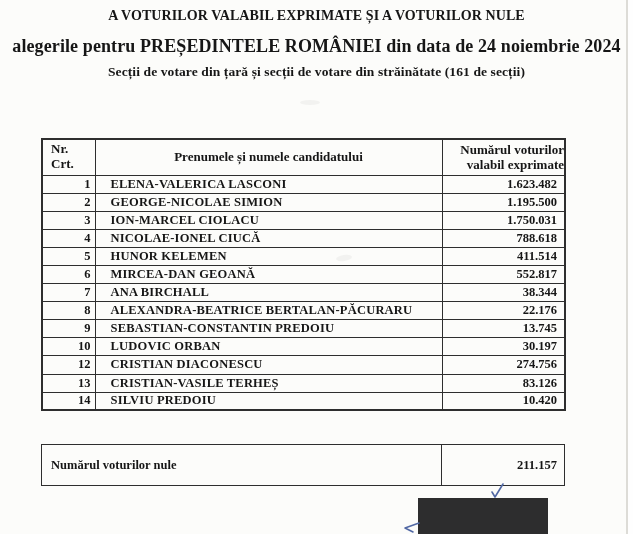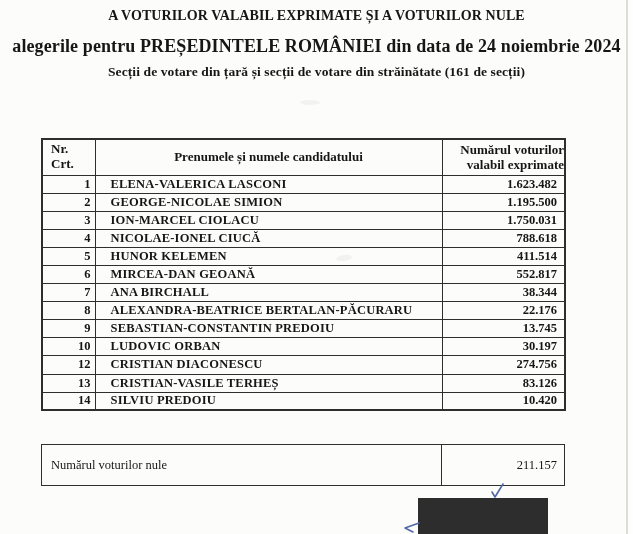--- a/index.html
+++ b/index.html
@@ -49,21 +49,21 @@
   td.td-votes { text-align: right; padding-right: 7px; }
 
   table.nulls {
     position: absolute;
     left: 41px; top: 444px;
     width: 523px;
     border-collapse: collapse;
     table-layout: fixed;
   }
   table.nulls, table.nulls td { border: 1.8px solid #2e2e2e; }
-  table.nulls td { height: 41px; font-weight: normal; font-size: 12.5px; vertical-align: middle; }
+  table.nulls td { height: 41px; font-weight: bold; font-size: 12.5px; vertical-align: middle; }
   td.null-label { width: 400px; text-align: left; padding-left: 9px; }
   td.null-value { width: 123px; text-align: right; padding-right: 7px; }
 
   .redaction {
     position: absolute;
     left: 418px; top: 498px;
     width: 130px; height: 42px;
     background: #2d2d2e;
   }
   .pen-mark { position: absolute; }

